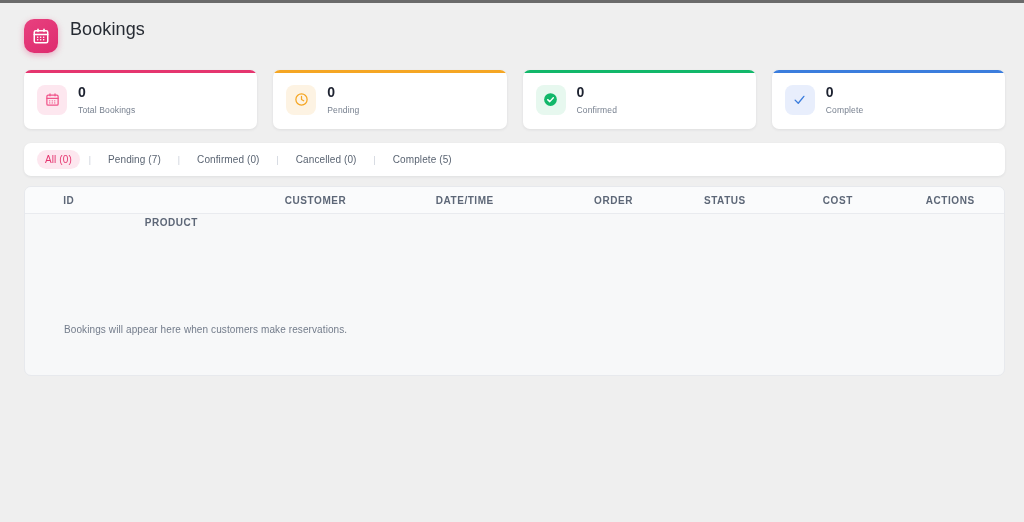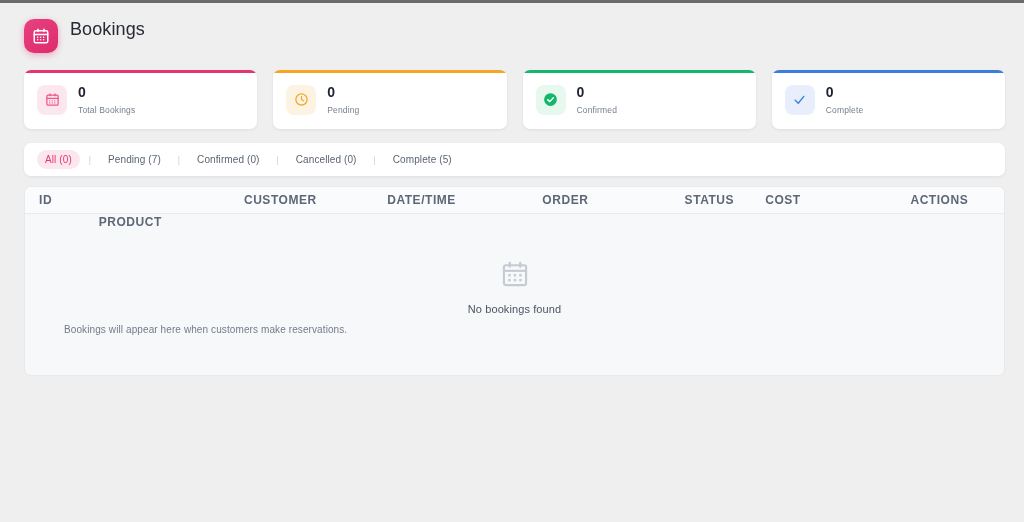--- a/index.html
+++ b/index.html
@@ -158,25 +158,26 @@
   .table-head {
     display: flex;
     align-items: center;
     height: 27px;
     background: #fafbfc;
     border-bottom: 1px solid #e9ebef;
     padding: 0 14px;
   }
 
   .th {
-    font-size: 12px;
+    font-size: 10px;
     font-weight: 600;
     color: #5d6777;
     letter-spacing: 0.55px;
     text-transform: uppercase;
+    text-align: center;
   }
 
   .col-id       { width: 60px; }
   .col-product  { width: 146px; margin-top: 44px; }
   .col-customer { width: 144px; }
   .col-order    { width: 143px; }
   .col-datetime { width: 156px; }
   .col-status   { width: 81px; }
   .col-cost     { width: 146px; }
   .col-actions  { width: 80px; }
@@ -323,36 +324,19 @@
       <div class="th col-customer">CUSTOMER</div>
       <div class="th col-datetime">DATE/TIME</div>
       <div class="th col-order">ORDER</div>
       <div class="th col-status">STATUS</div>
       <div class="th col-cost">COST</div>
       <div class="th col-actions">ACTIONS</div>
     </div>
 
     <div class="table-body">
 
-      <div class="empty-state">
-        <div>
-          <svg width="28" height="28" viewBox="0 0 24 24">
-            <rect x="2.5" y="4.5" width="19" height="17" rx="1.5" fill="none" stroke="#c6cad3" stroke-width="1.8"></rect>
-            <line x1="2.5" y1="9.3" x2="21.5" y2="9.3" stroke="#c6cad3" stroke-width="1.8"></line>
-            <line x1="7.5" y1="2.4" x2="7.5" y2="5.6" stroke="#c6cad3" stroke-width="2" stroke-linecap="round"></line>
-            <line x1="16.5" y1="2.4" x2="16.5" y2="5.6" stroke="#c6cad3" stroke-width="2" stroke-linecap="round"></line>
-            <rect x="6.2" y="12" width="2.1" height="2.1" fill="#c6cad3"></rect>
-            <rect x="10.9" y="12" width="2.1" height="2.1" fill="#c6cad3"></rect>
-            <rect x="15.6" y="12" width="2.1" height="2.1" fill="#c6cad3"></rect>
-            <rect x="6.2" y="16.2" width="2.1" height="2.1" fill="#c6cad3"></rect>
-            <rect x="10.9" y="16.2" width="2.1" height="2.1" fill="#c6cad3"></rect>
-            <rect x="15.6" y="16.2" width="2.1" height="2.1" fill="#c6cad3"></rect>
-          </svg>
-        </div>
-        <div class="empty-title">No bookings found</div>
-      </div>
 
       <div class="empty-hint">Bookings will appear here when customers make reservations.</div>
 
     </div>
   </div>
 
 </div>
 
 </body></html>

